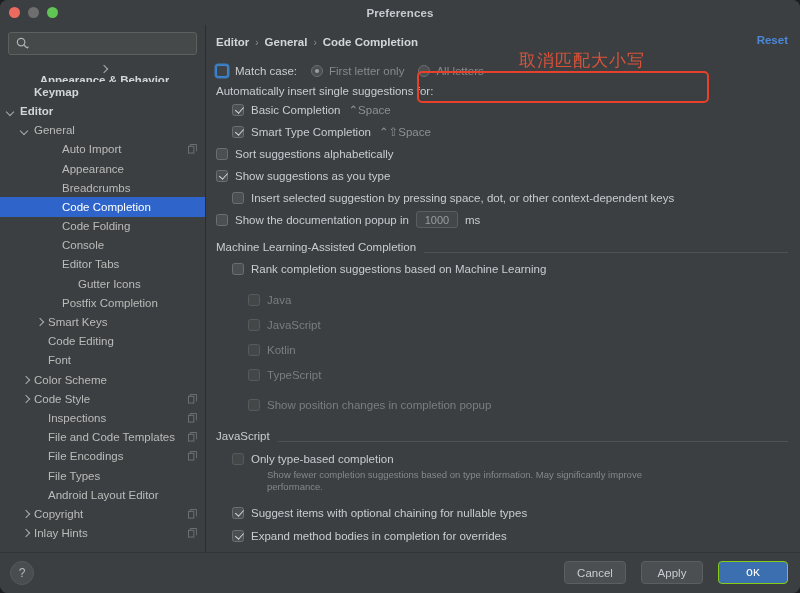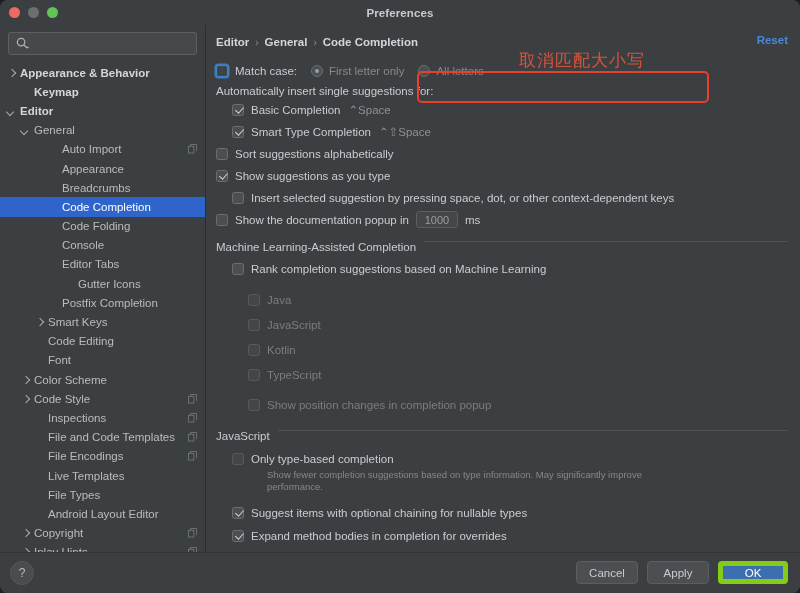--- a/index.html
+++ b/index.html
@@ -183,21 +183,21 @@
   .shortcut { font-size: 11.5px; color: #8d9094; margin-left: 8px; white-space: nowrap; }
 
   .plain-text { font-size: 11.5px; color: #c9ccd0; margin-top: 5px; }
 
   .desc {
     font-size: 9.5px; color: #85888b; line-height: 12px;
     margin-left: 51px; margin-top: 1px; max-width: 420px;
   }
 
   .section-head {
-    display: flex; align-items: flex-start; gap: 8px;
+    display: flex; align-items: flex-end; gap: 8px;
     margin-top: 12px; margin-bottom: 2px;
   }
   .section-head .st { font-size: 11.5px; color: #c9ccd0; white-space: nowrap; }
   .section-head .ln { flex: 1 1 auto; height: 1px; background: #4e5255; }
 
   .numfield {
     width: 42px; height: 17px;
     background: #43474a; border: 1px solid #5a5e60; border-radius: 3px;
     color: #9a9da0; font-size: 11px;
     display: flex; align-items: center; justify-content: center;
@@ -232,33 +232,33 @@
   #help-btn {
     position: absolute; left: 10px; top: 8px;
     width: 22px; height: 22px; border-radius: 50%;
     background: #4a4d4f; border: 1px solid #56595b;
     color: #b8bbbe; font-size: 12px;
     display: flex; align-items: center; justify-content: center;
     cursor: pointer;
   }
   #btn-group {
     position: absolute; right: 12px; top: 8px;
-    display: flex; gap: 9px;
+    display: flex; gap: 15px;
   }
   .btn {
     height: 23px; min-width: 62px;
     border-radius: 4px;
     font-size: 11.5px;
     display: flex; align-items: center; justify-content: center;
     cursor: pointer;
     padding: 0 12px;
     box-sizing: border-box;
   }
   .btn.secondary { background: #4b4f51; border: 1px solid #5b5f61; color: #c9ccd0; }
-  .btn.primary { background: #3b6fb0; border: 5px solid #84cc16; color: #ffffff; min-width: 70px; }
+  .btn.primary { background: #3b6fb0; border: 1px solid #84cc16; color: #ffffff; min-width: 70px; font-family: Liberation Mono, monospace; }
 </style>
 </head>
 <body>
 
 <div id="window">
 
   <div id="titlebar">
     <div class="traffic">
       <div class="tl-dot tl-red"></div>
       <div class="tl-dot tl-yellow"></div>
@@ -274,21 +274,21 @@
         <div id="search-box">
           <svg class="search-icon" viewBox="0 0 16 16">
             <circle cx="6.5" cy="6.5" r="4" fill="none" stroke="#aeb2b6" stroke-width="1.3"></circle>
             <line x1="9.6" y1="9.6" x2="12.6" y2="12.6" stroke="#aeb2b6" stroke-width="1.3"></line>
             <path d="M11.5 11.5 L15 11.5 L13.25 13.6 Z" fill="#aeb2b6"></path>
           </svg>
           <input id="search-input" type="text" placeholder="" style="">
         </div>
       </div>
       <div id="tree">
-          <div class="tree-row bold" style="padding-left: 6px;">
+          <div class="tree-row bold" style="padding-left: 12px; flex-direction: column;">
             <span class="tw collapsed"></span>
             <span class="tree-label">Appearance &amp; Behavior</span>
           </div>
           <div class="tree-row bold" style="padding-left: 20px;">
             <span class="tw "></span>
             <span class="tree-label">Keymap</span>
           </div>
           <div class="tree-row bold" style="padding-left: 6px;">
             <span class="tw expanded"></span>
             <span class="tree-label">Editor</span>
@@ -377,24 +377,20 @@
               <path d="M2.5 2.5 V0.5 H9.5 V8" fill="none" stroke="#9aa0a5" stroke-width="1"></path>
             </svg>
           </div>
           <div class="tree-row" style="padding-left: 34px;">
             <span class="tw "></span>
             <span class="tree-label">File Encodings</span>
             <svg class="copy-icon" viewBox="0 0 10 11">
               <rect x="0.5" y="2.5" width="6" height="7.5" fill="none" stroke="#9aa0a5" stroke-width="1"></rect>
               <path d="M2.5 2.5 V0.5 H9.5 V8" fill="none" stroke="#9aa0a5" stroke-width="1"></path>
             </svg>
-          </div>
-          <div class="tree-row" style="padding-left: 34px;">
-            <span class="tw "></span>
-            <span class="tree-label">Live Templates</span>
           </div>
           <div class="tree-row" style="padding-left: 34px;">
             <span class="tw "></span>
             <span class="tree-label">File Types</span>
           </div>
           <div class="tree-row" style="padding-left: 34px;">
             <span class="tw "></span>
             <span class="tree-label">Android Layout Editor</span>
           </div>
           <div class="tree-row" style="padding-left: 20px;">

